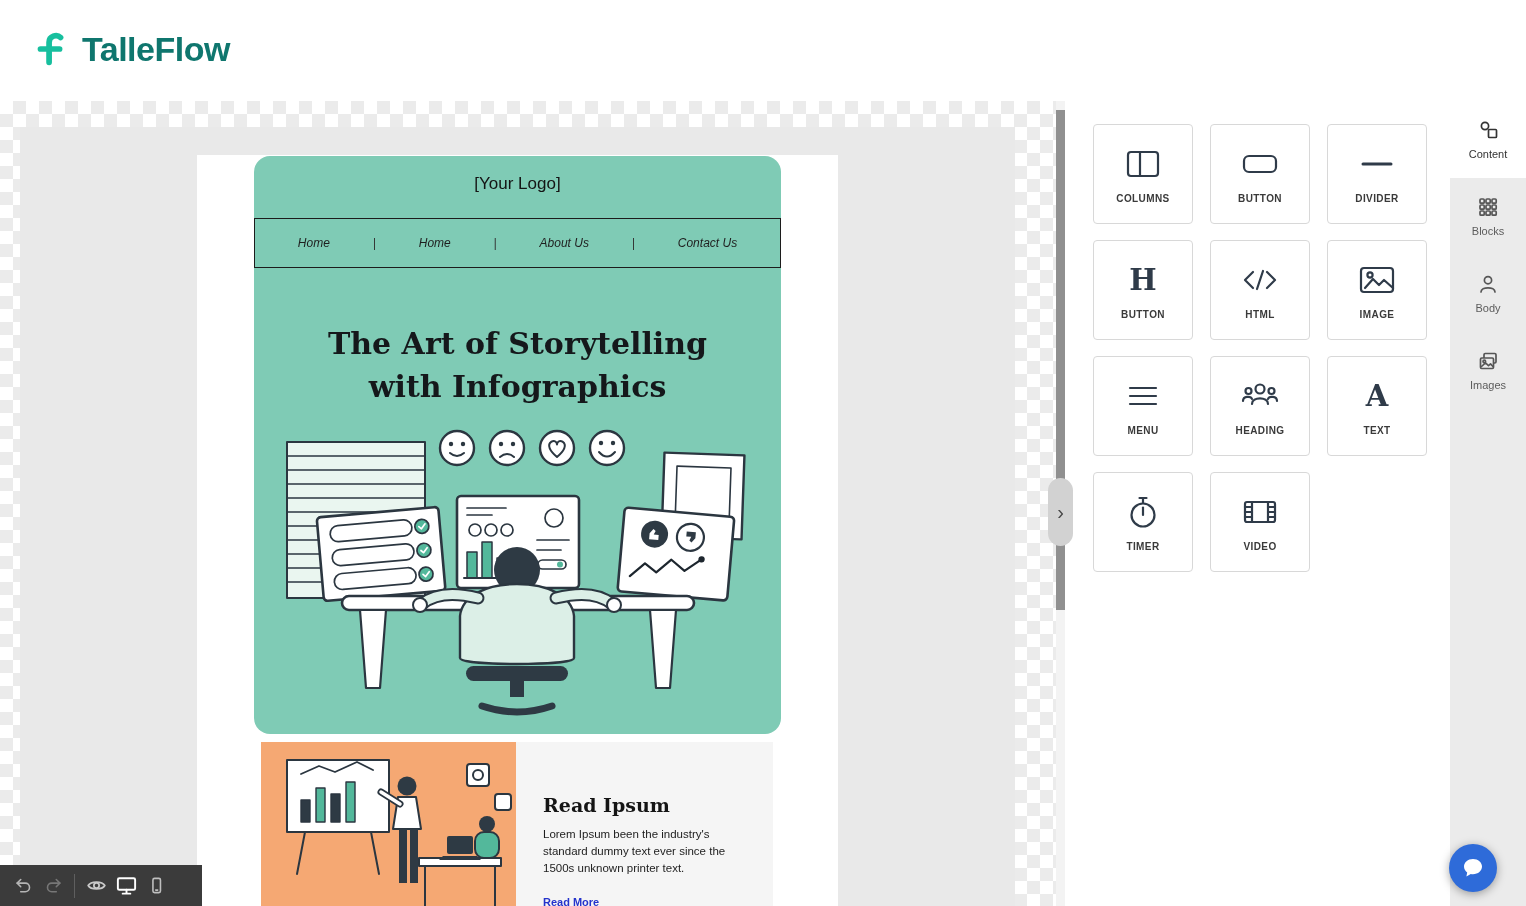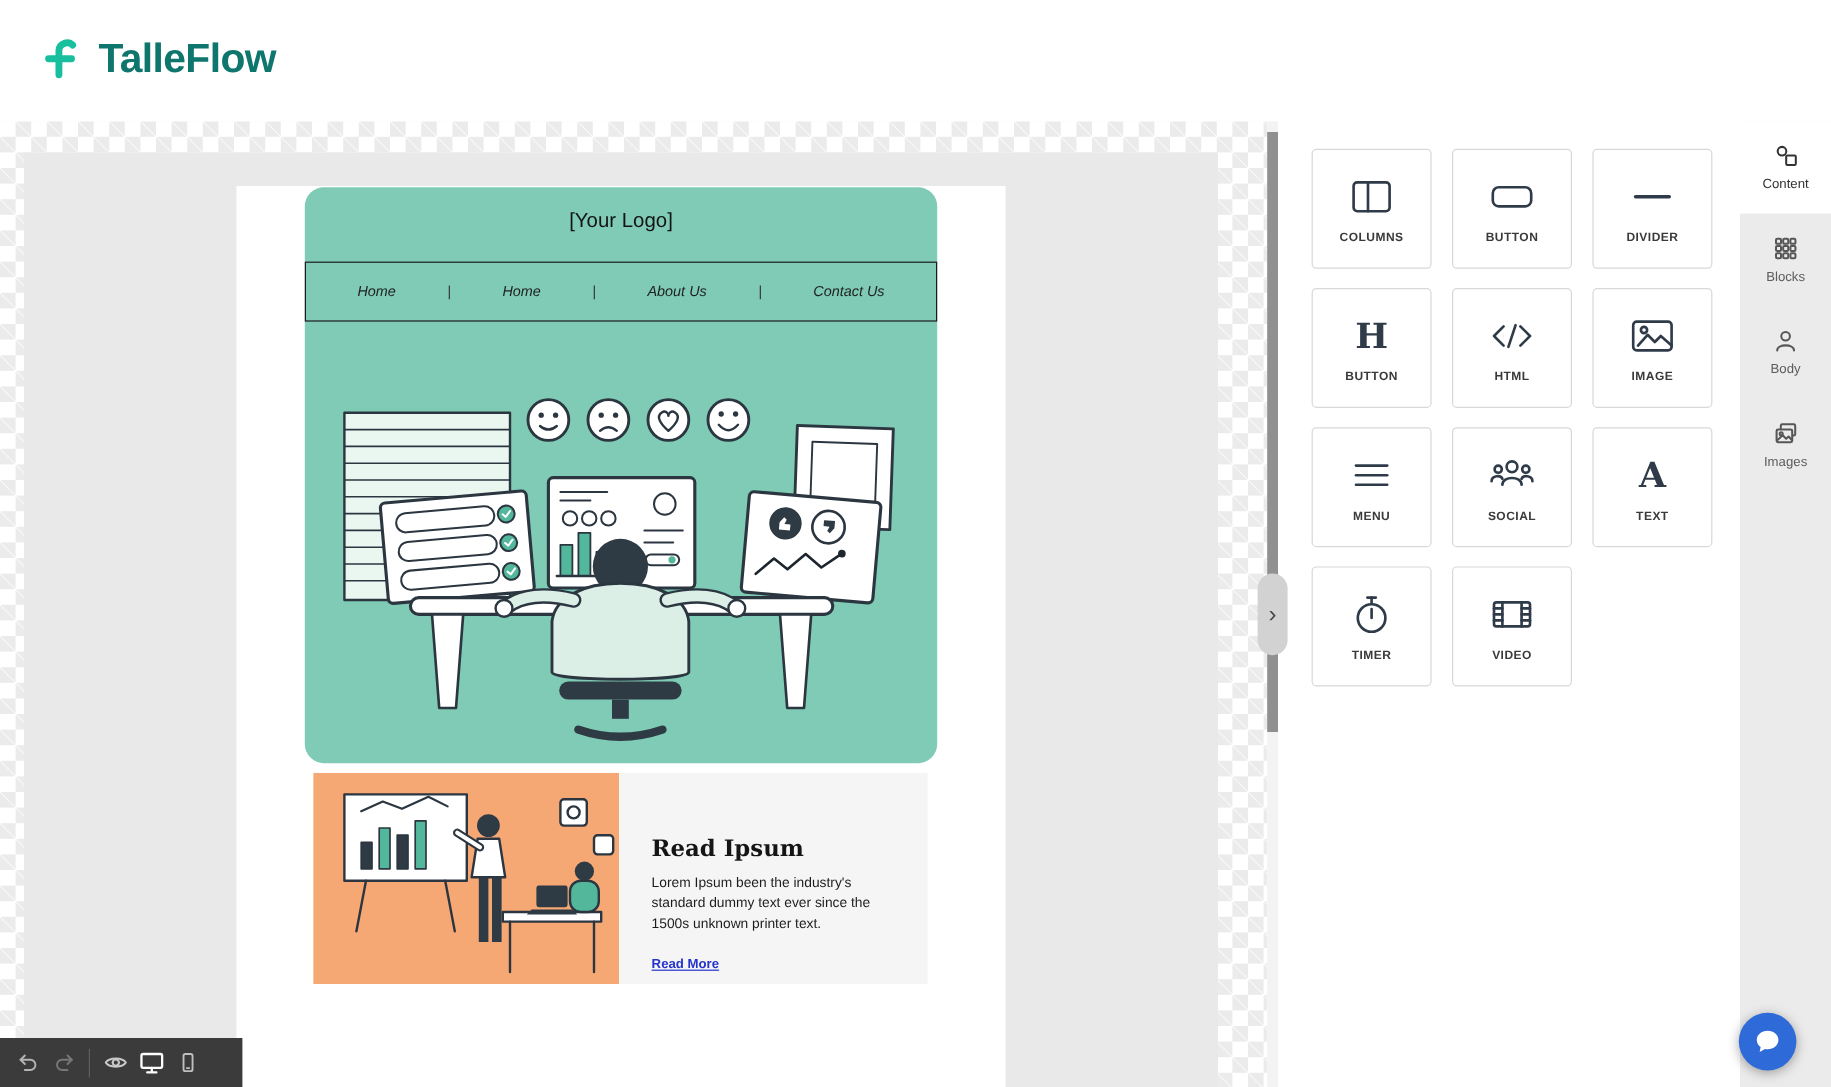--- a/index.html
+++ b/index.html
@@ -109,20 +109,24 @@
             <span>Home</span>
             <span class="nav-sep">|</span>
             <span>Home</span>
             <span class="nav-sep">|</span>
             <span>About Us</span>
             <span class="nav-sep">|</span>
             <span>Contact Us</span>
           </div>
 
           <div class="hero">
+            <h1>
+              <span>The Art of Storytelling</span>
+              <span>with Infographics</span>
+            </h1>
 
             <svg class="hero-art" width="527" height="300" viewBox="0 0 527 300">
               <g stroke="#2b3640" stroke-width="2" fill="none" stroke-linecap="round" stroke-linejoin="round">
 
                 <rect x="33" y="22" width="138" height="156" fill="#eaf6f0"></rect>
                 <path d="M33 36 H171 M33 50 H171 M33 64 H171 M33 78 H171 M33 92 H171 M33 106 H171 M33 120 H171 M33 134 H171 M33 148 H171 M33 162 H171" stroke-width="1.3"></path>
 
                 <g transform="rotate(2 449 76)">
                   <rect x="409" y="34" width="80" height="84" fill="#fff" stroke-width="2.4"></rect>
                   <rect x="422" y="47" width="54" height="58" stroke-width="1.6"></rect>
@@ -321,21 +325,21 @@
 
       <div class="card">
         <svg class="ic" width="40" height="40" viewBox="0 0 40 40">
           <circle cx="8.5" cy="15" r="3"></circle>
             <path d="M3 25 C3 19.8 11 19.8 12 23"></path>
           <circle cx="31.5" cy="15" r="3"></circle>
             <path d="M28 23 C29 19.8 37 19.8 37 25"></path>
           <circle cx="20" cy="13" r="4.5"></circle>
             <path d="M12 28 C12 20.5 28 20.5 28 28"></path>
         </svg>
-        <span class="lbl">SOCIAL</span>
+        <span class="lbl">HEADING</span>
       </div>
 
       <div class="card">
         <svg width="40" height="40" viewBox="0 0 40 40">
           <text x="20" y="30" font-family="DejaVu Serif, serif" font-size="29" font-weight="bold" text-anchor="middle" fill="#2f3b49">A</text>
         </svg>
         <span class="lbl">TEXT</span>
       </div>
 
       <div class="card">

